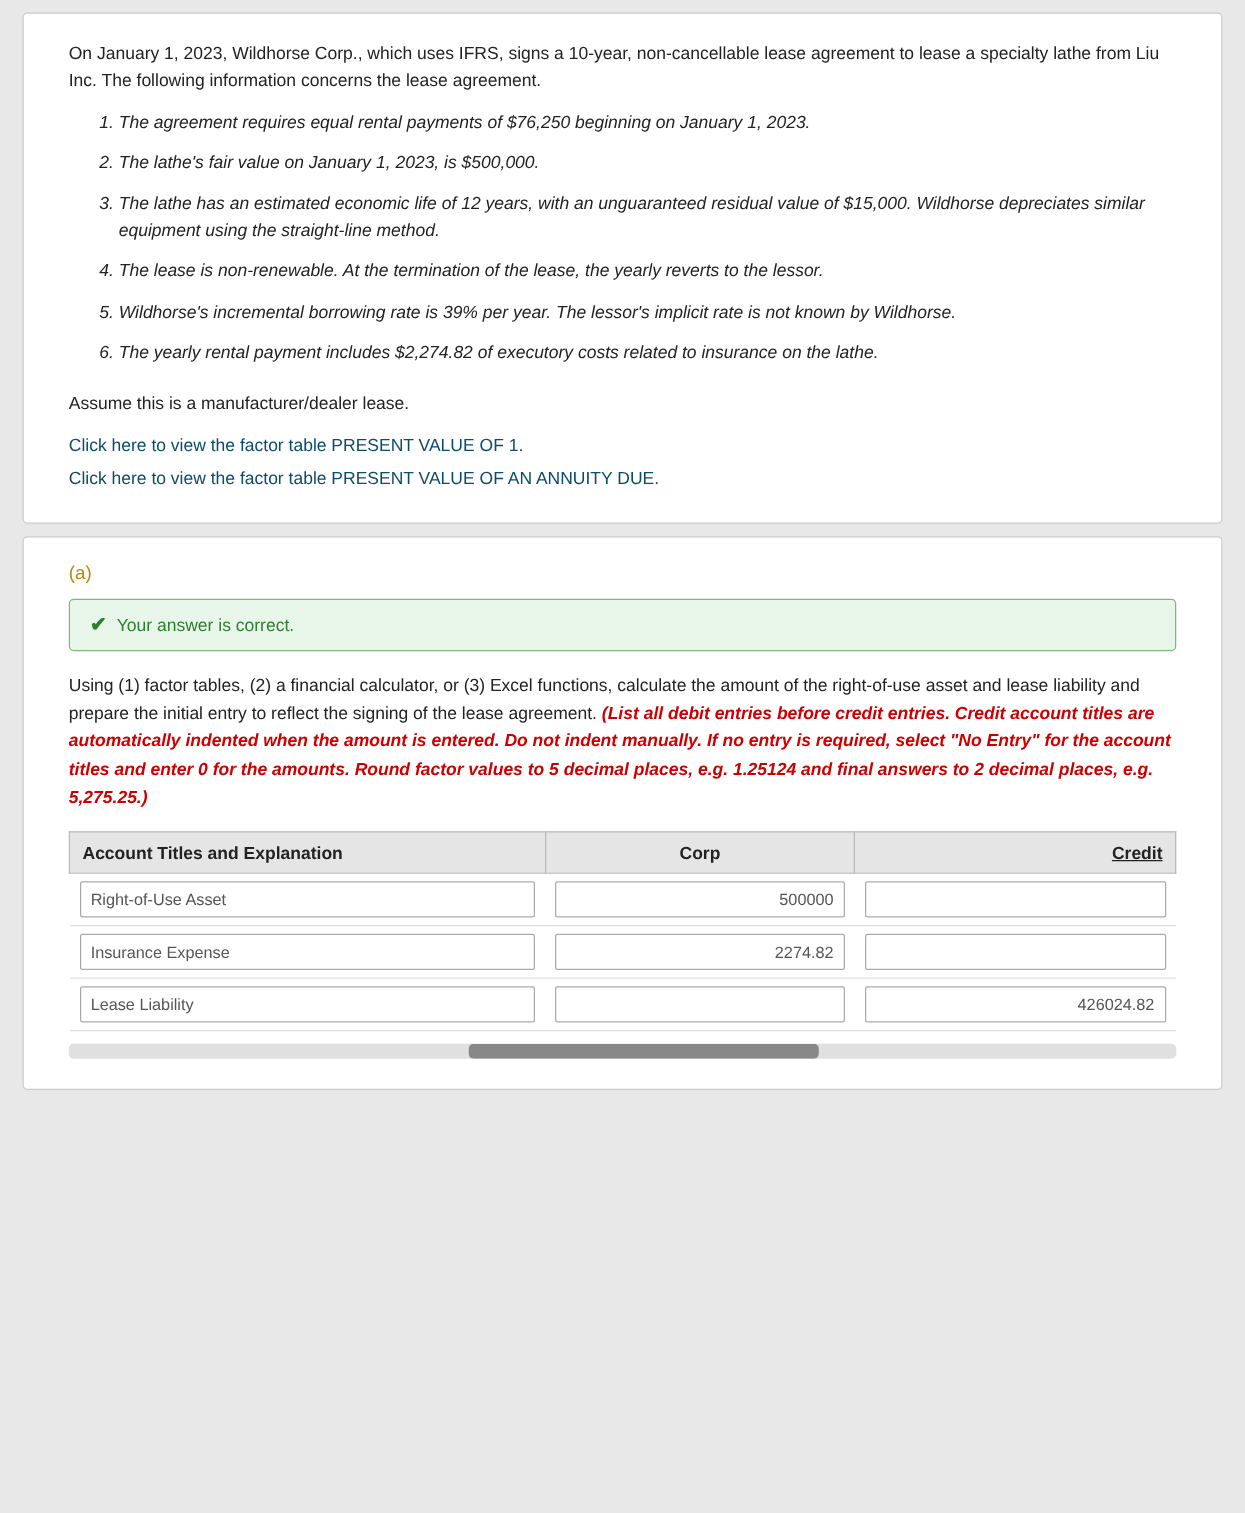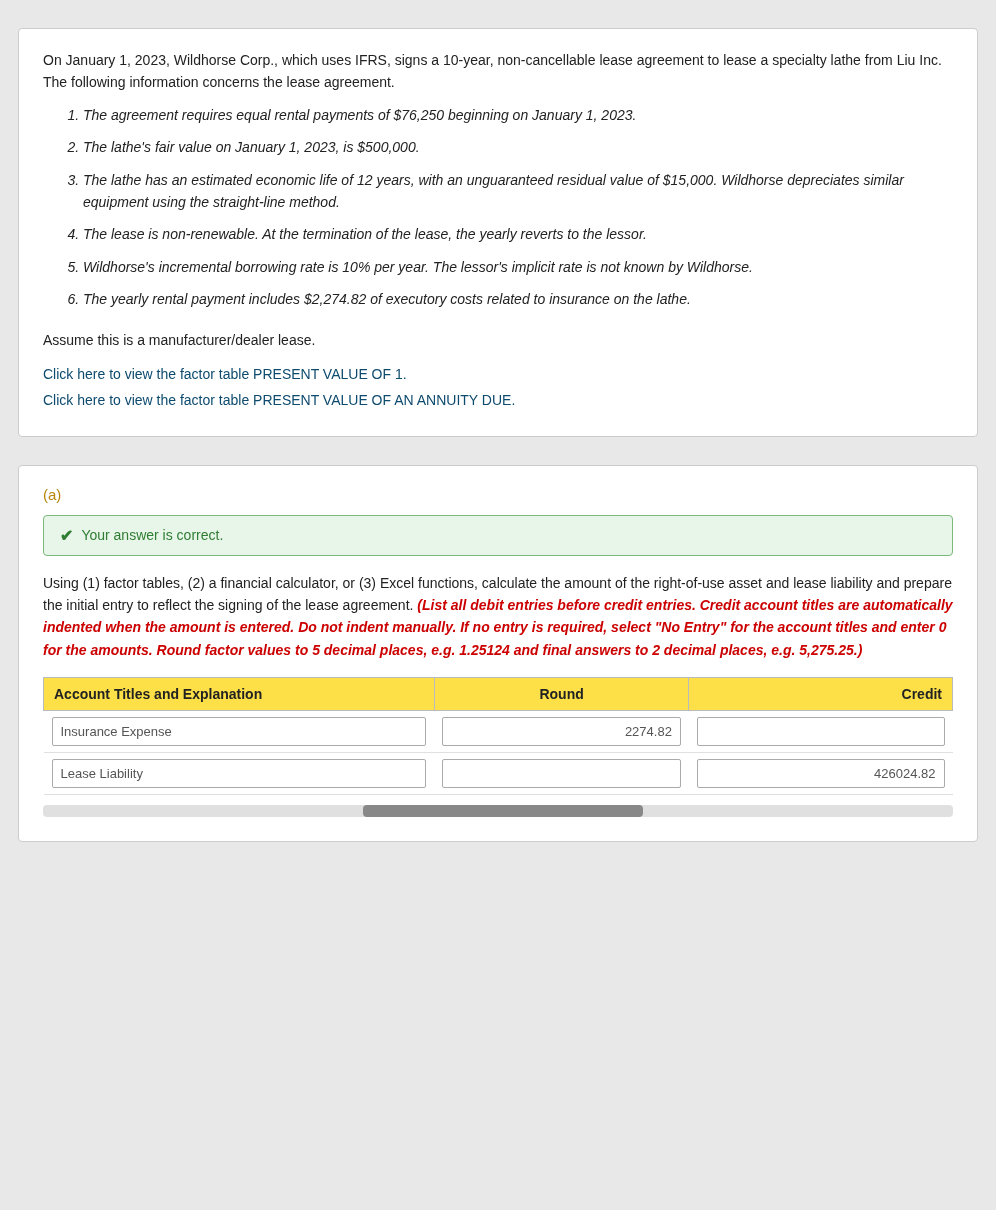--- a/index.html
+++ b/index.html
@@ -8,22 +8,22 @@
       font-size: 14px;
       background: #e8e8e8;
       color: #222;
       width: 996px;
     }
 
     .card {
       background: #fff;
       border: 1px solid #ccc;
       border-radius: 4px;
-      margin: 28px 18px;
-      padding: 20px 24px;
+      margin: 10px 18px;
+      padding: 20px 36px;
     }
 
     .scenario-text {
       line-height: 1.6;
     }
 
     .scenario-text ol {
       margin-left: 20px;
       padding-left: 20px;
       font-style: italic;
@@ -85,21 +85,21 @@
     }
 
     
     .entry-table {
       width: 100%;
       border-collapse: collapse;
       margin-top: 8px;
     }
 
     .entry-table thead tr th {
-      background: #fde047;
+      background: #e5e5e5;
       font-weight: bold;
       padding: 8px 10px;
       text-align: left;
       border: 1px solid #bbb;
       font-size: 14px;
     }
 
     .entry-table thead tr th.center {
       text-align: center;
     }
@@ -128,21 +128,21 @@
       color: #555;
       outline: none;
     }
 
     .input-field.right-align {
       text-align: right;
     }
 
     .col-account { width: 43%; }
     .col-debit { width: 28%; }
-    .col-credit { width: 29%; }
+    .col-credit { width: 29%; text-decoration: underline; }
 
     
     .scrollbar-area {
       background: #e0e0e0;
       border-radius: 4px;
       height: 12px;
       margin: 10px 0 4px 0;
       position: relative;
       overflow: hidden;
     }
@@ -161,21 +161,21 @@
 
 <div class="card">
   <div class="scenario-text">
     <p>On January 1, 2023, Wildhorse Corp., which uses IFRS, signs a 10-year, non-cancellable lease agreement to lease a specialty lathe from Liu Inc. The following information concerns the lease agreement.</p>
 
     <ol>
       <li>The agreement requires equal rental payments of $76,250 beginning on January 1, 2023.</li>
       <li>The lathe's fair value on January 1, 2023, is $500,000.</li>
       <li>The lathe has an estimated economic life of 12 years, with an unguaranteed residual value of $15,000. Wildhorse depreciates similar equipment using the straight-line method.</li>
       <li>The lease is non-renewable. At the termination of the lease, the yearly reverts to the lessor.</li>
-      <li>Wildhorse's incremental borrowing rate is 10% per year. The lessor's implicit rate is not known by Wildhorse.</li>
+      <li>Wildhorse's incremental borrowing rate is 39% per year. The lessor's implicit rate is not known by Wildhorse.</li>
       <li>The yearly rental payment includes $2,274.82 of executory costs related to insurance on the lathe.</li>
     </ol>
 
     <p class="assume-text">Assume this is a manufacturer/dealer lease.</p>
 
     <a class="link-blue" href="#">Click here to view the factor table PRESENT VALUE OF 1.</a>
     <a class="link-blue" href="#">Click here to view the factor table PRESENT VALUE OF AN ANNUITY DUE.</a>
   </div>
 </div>
 
@@ -189,25 +189,30 @@
 
   <div class="instructions">
     <span>Using (1) factor tables, (2) a financial calculator, or (3) Excel functions, calculate the amount of the right-of-use asset and lease liability and prepare the initial entry to reflect the signing of the lease agreement.</span>
     <span class="bold-red">(List all debit entries before credit entries. Credit account titles are automatically indented when the amount is entered. Do not indent manually. If no entry is required, select "No Entry" for the account titles and enter 0 for the amounts. Round factor values to 5 decimal places, e.g. 1.25124 and final answers to 2 decimal places, e.g. 5,275.25.)</span>
   </div>
 
   <table class="entry-table">
     <thead>
       <tr>
         <th class="col-account">Account Titles and Explanation</th>
-        <th class="col-debit center">Round</th>
+        <th class="col-debit center">Corp</th>
         <th class="col-credit right">Credit</th>
       </tr>
     </thead>
     <tbody id="entry-tbody">
+    <tr>
+          <td class="col-account"><input type="text" class="input-field" value="Right-of-Use Asset" style=""></td>
+          <td class="col-debit"><input type="text" class="input-field right-align" value="500000" style=""></td>
+          <td class="col-credit"><input type="text" class="input-field right-align" style=""></td>
+        </tr>
         <tr>
           <td class="col-account"><input type="text" class="input-field" value="Insurance Expense" style=""></td>
           <td class="col-debit"><input type="text" class="input-field right-align" value="2274.82" style=""></td>
           <td class="col-credit"><input type="text" class="input-field right-align" style=""></td>
         </tr>
         <tr>
           <td class="col-account"><input type="text" class="input-field" value="Lease Liability" style=""></td>
           <td class="col-debit"><input type="text" class="input-field right-align" style=""></td>
           <td class="col-credit"><input type="text" class="input-field right-align" value="426024.82" style=""></td>
         </tr>

